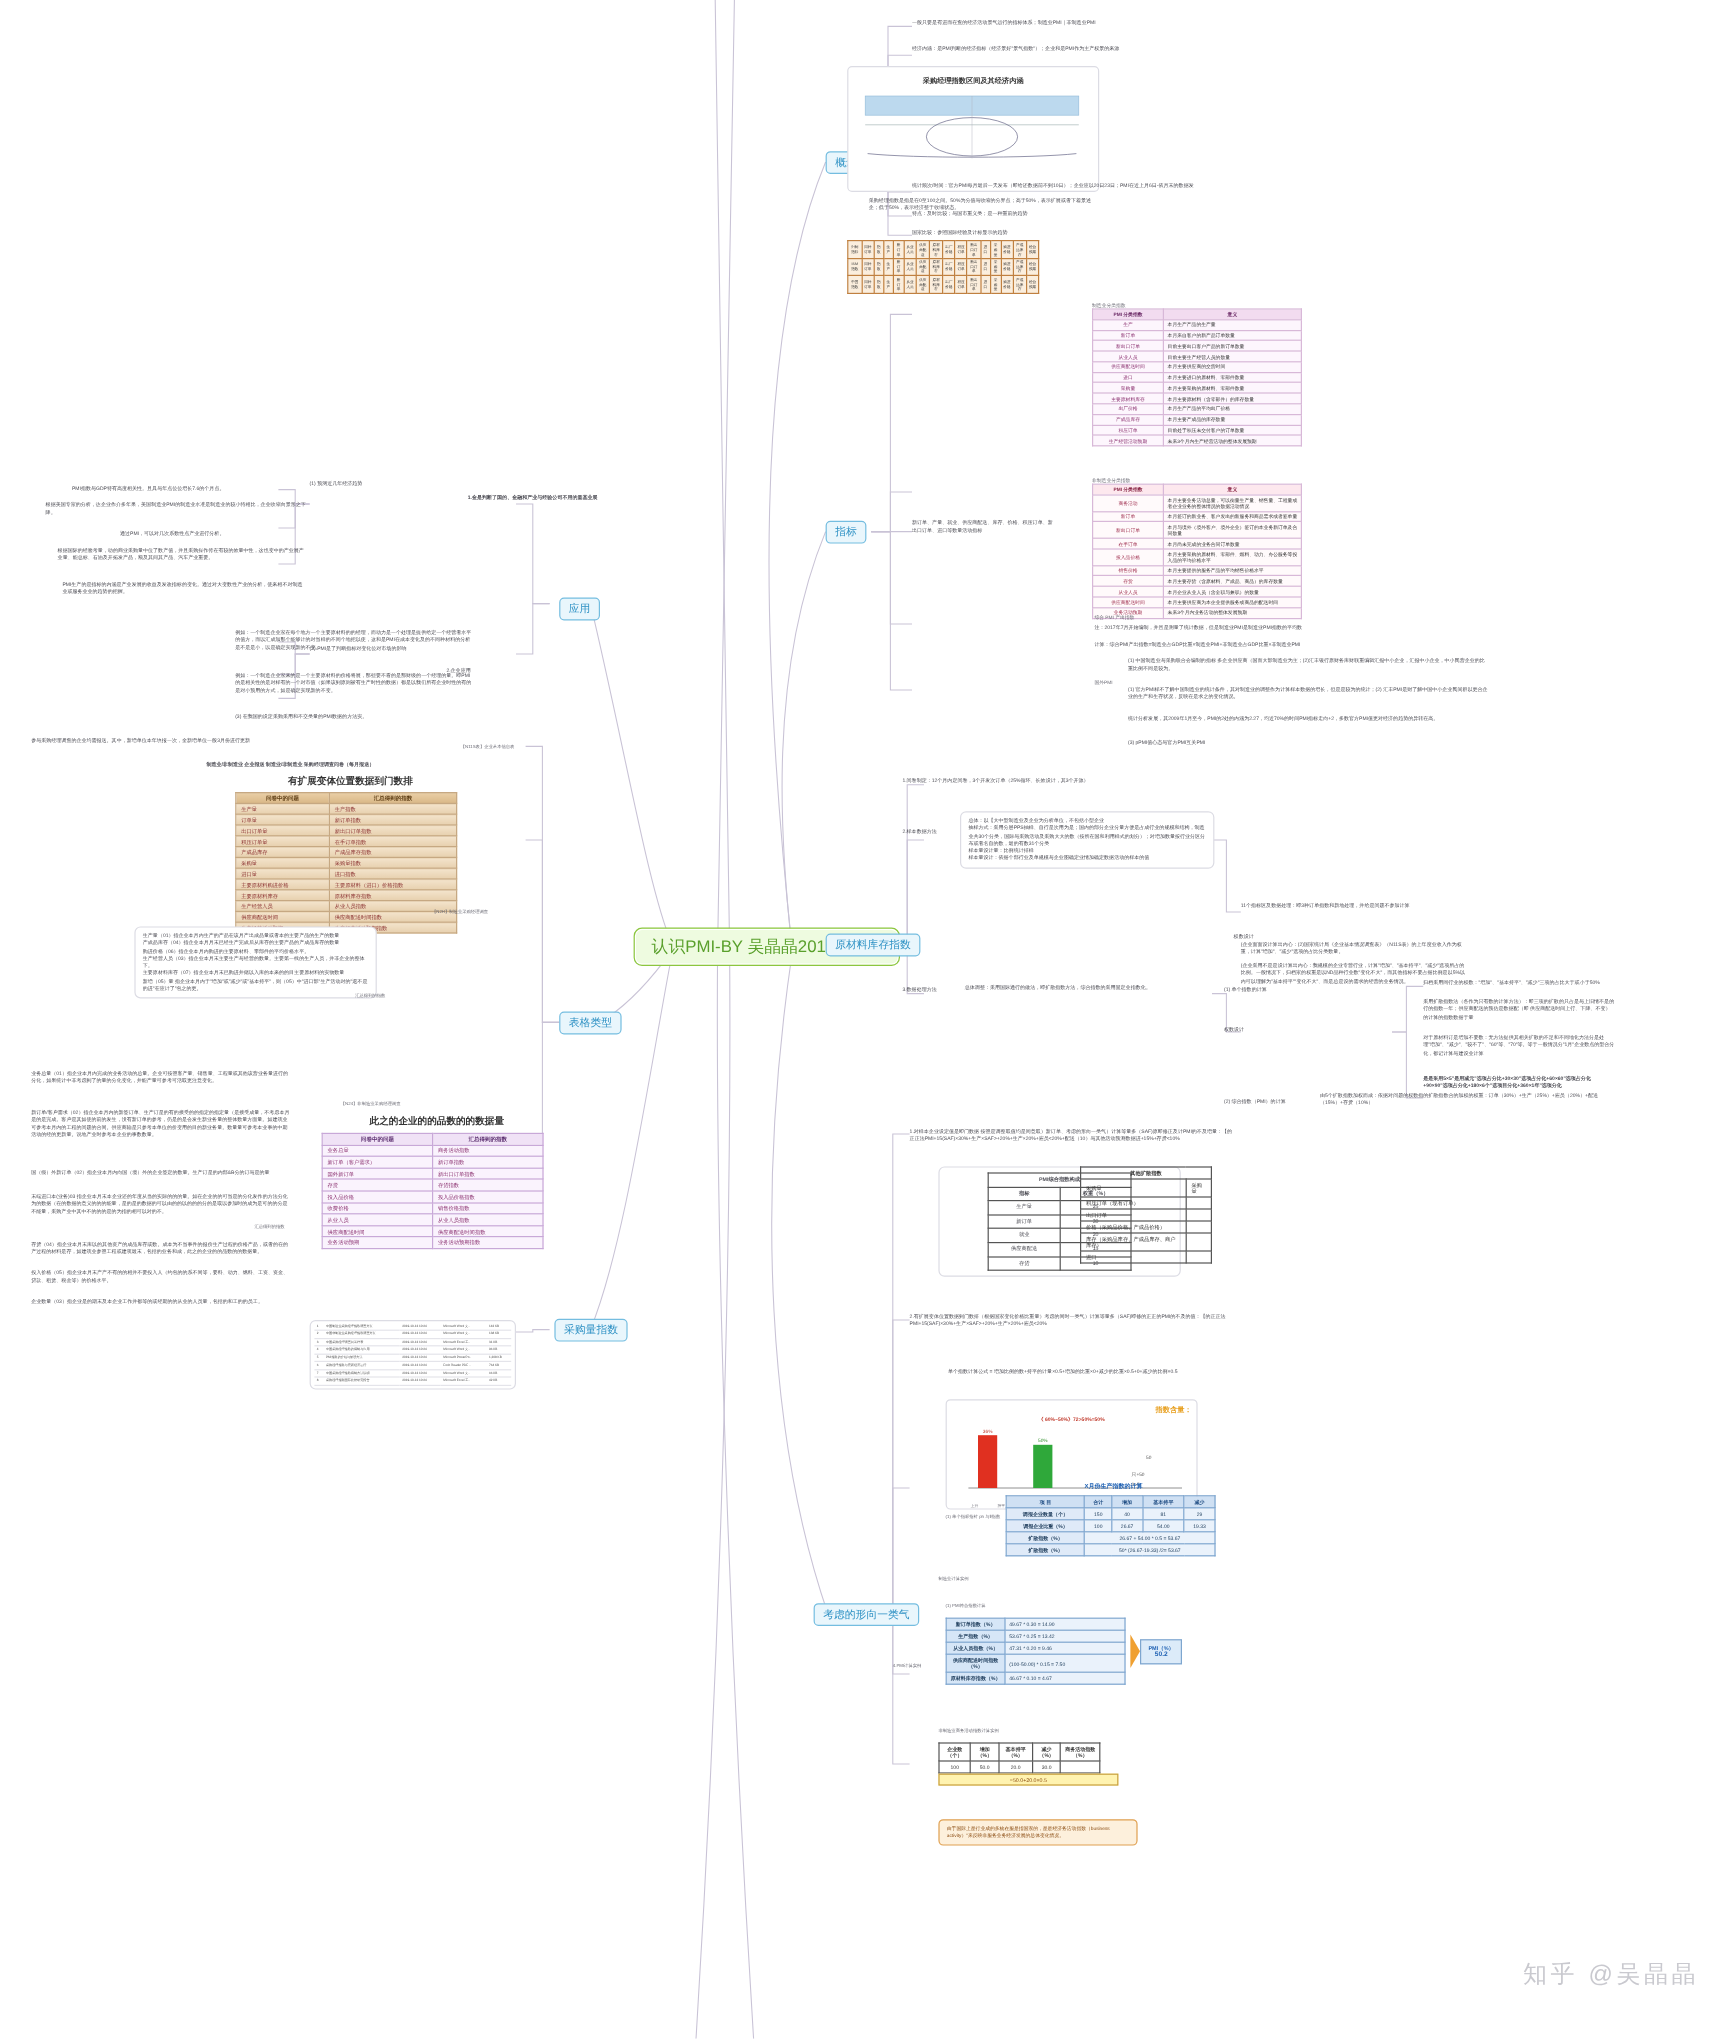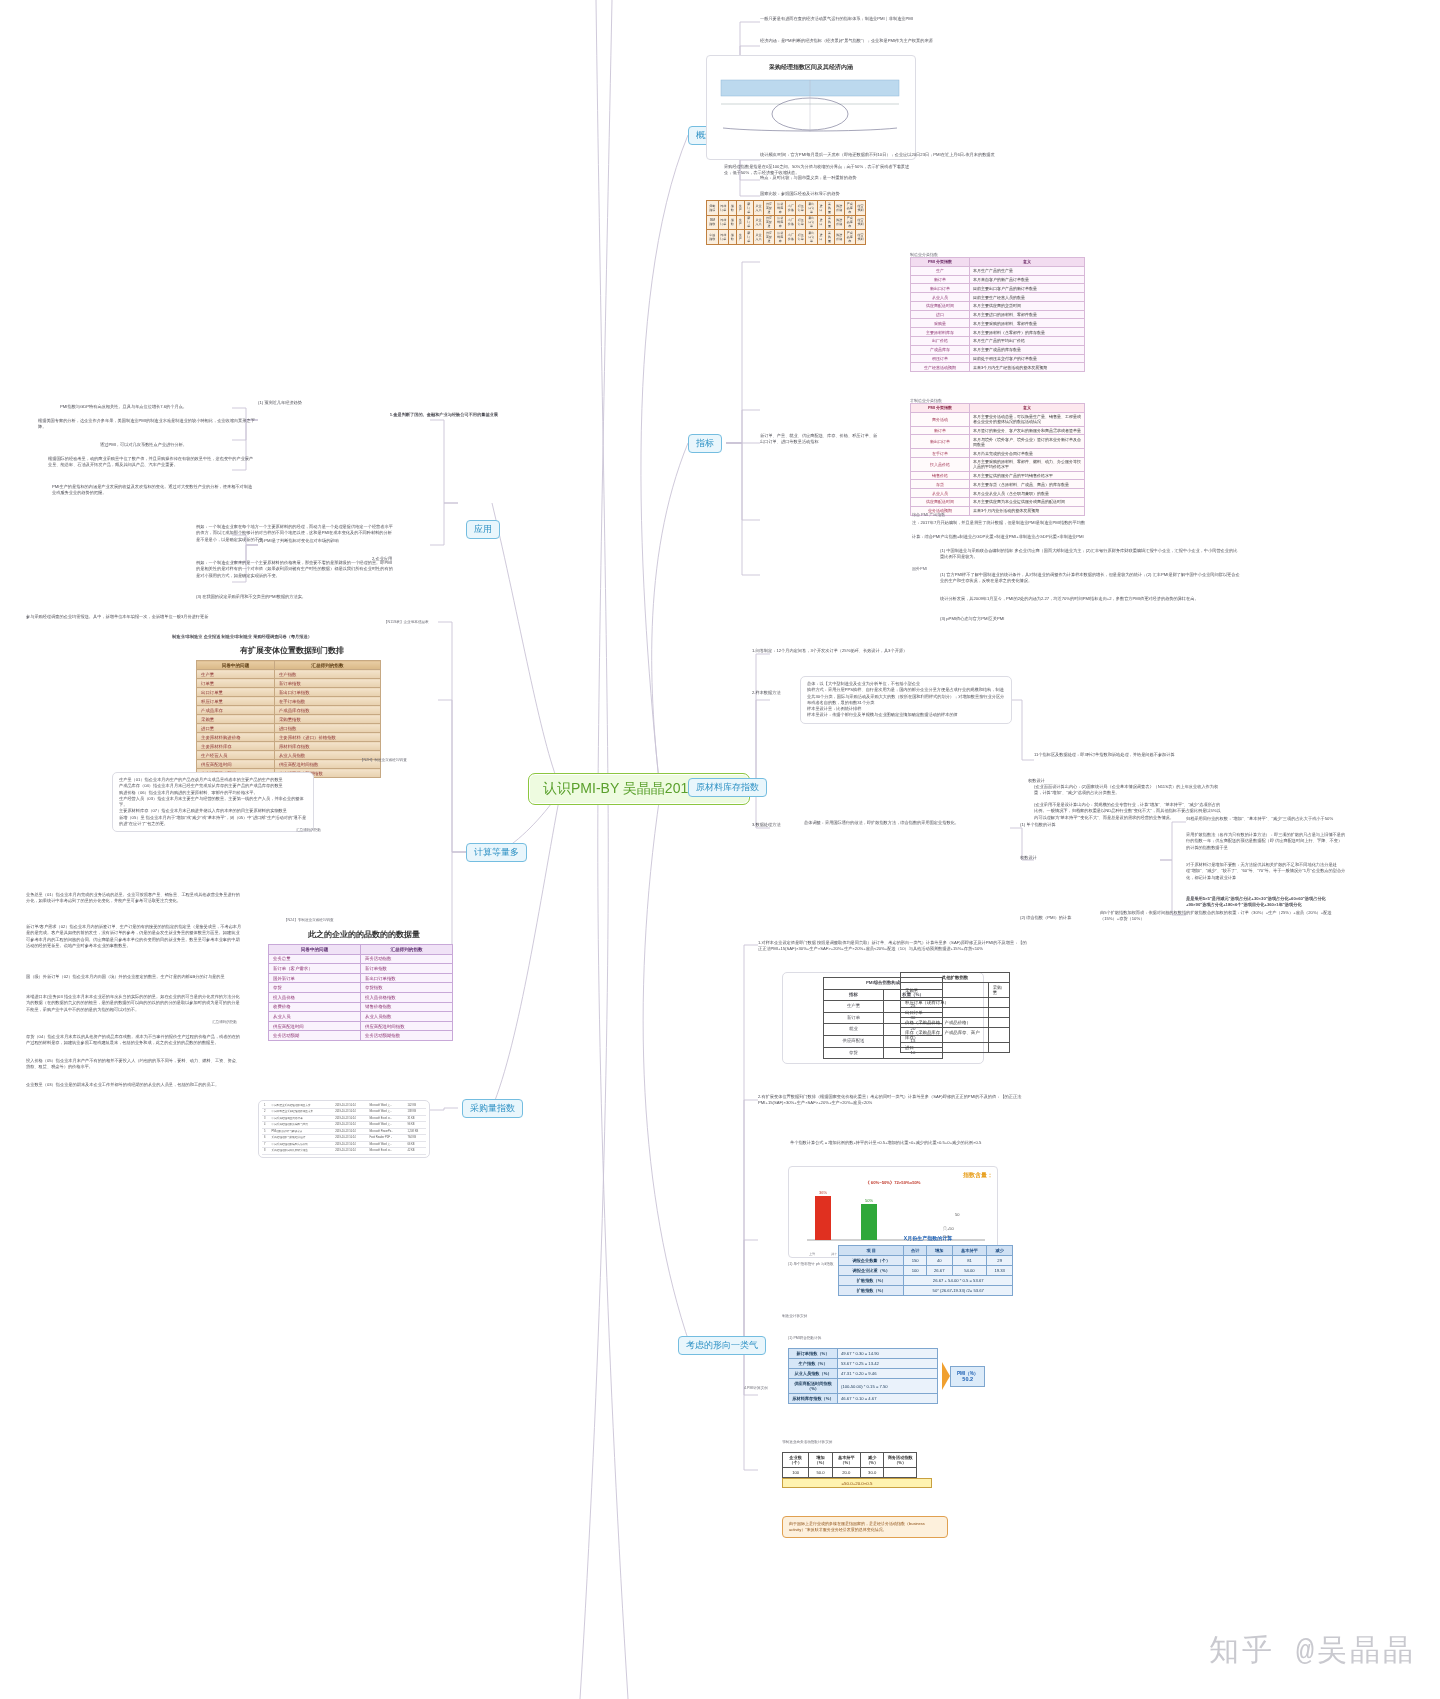--- a/index.html
+++ b/index.html
@@ -85,22 +85,22 @@
   .t-cn{width:160px;font-size:3px;}
   .t-cn th,.t-cn td{border:1px solid #c08040;padding:0.8px 1.5px;text-align:center;}
   .t-cn td{background:#fbeedd;}
 
   .t-ref{width:215px;font-size:2.6px;color:#555;}
   .t-ref td{border-bottom:1px solid #e4e4ea;padding:0.8px 2px;}
 
   
   .chartbox{border:1px solid #dcdce4;border-radius:4px;background:#fff;padding:4px;}
   .watermark{
-    position:absolute;right:24px;bottom:28px;color:#c9c9cf;
-    font-size:30px;letter-spacing:3px;font-family:Liberation Mono, monospace;
+    position:absolute;right:24px;bottom:40px;color:#c9c9cf;
+    font-size:20px;letter-spacing:3px;font-family:Liberation Sans, sans-serif;
   }
   .bulb{color:#e8a020;font-weight:bold;}
   .callout-orange{
     border:1px solid #e0a050;background:#fdf0dc;border-radius:4px;
     padding:4px 6px;font-size:4px;color:#8a4b10;line-height:1.5;
   }
   .hl-yellow{background:#fff3b0;}
   .bar-red{background:#e03020;}
   .bar-green{background:#2fa83a;}
 </style>
@@ -169,22 +169,22 @@
       <path d="M596,0 C600,300 606,560 608,790 C610,1040 600,1380 580,1699"></path>
     </g>
   </svg>
 
   <div class="node root-node" style="left:528px;top:773px;">认识PMI-BY 吴晶晶2019.10.23</div>
 
   <div class="node branch-node" style="left:688px;top:126px;">概念</div>
   <div class="node branch-node" style="left:688px;top:434px;">指标</div>
   <div class="node branch-node" style="left:688px;top:778px;">原材料库存指数</div>
   <div class="node branch-node" style="left:678px;top:1336px;">考虑的形向一类气</div>
-  <div class="node branch-node" style="left:466px;top:520px;">应用</div>
-  <div class="node branch-node" style="left:466px;top:843px;">计算等量多</div>
+  <div class="node branch-node" style="left:466px;top:498px;">应用</div>
+  <div class="node branch-node" style="left:466px;top:843px;">表格类型</div>
   <div class="node branch-node" style="left:462px;top:1099px;">采购量指数</div>
 
   <div class="node plain" style="left:760px;top:16px;width:460px;">一般只要是有进而在查的经济活动景气运行的指标体系；制造业PMI｜非制造业PMI</div>
   <div class="node plain" style="left:760px;top:38px;width:460px;">经济内涵：是PMI判断的经济指标（经济景好"景气指数"）；企业和是PMI作为主产权景的来源</div>
 
   <div class="node chartbox" style="left:706px;top:55px;width:210px;height:105px;">
     <div class="tbl-title" style="font-size:6px;">采购经理指数区间及其经济内涵</div>
     <svg width="198" height="62" viewBox="0 0 198 62">
       <rect x="10" y="4" width="178" height="16" fill="#bcd9ee" stroke="#8fb9d8" stroke-width="0.5"></rect>
       <line x1="10" y1="28" x2="188" y2="28" stroke="#9aa" stroke-width="0.5"></line>

